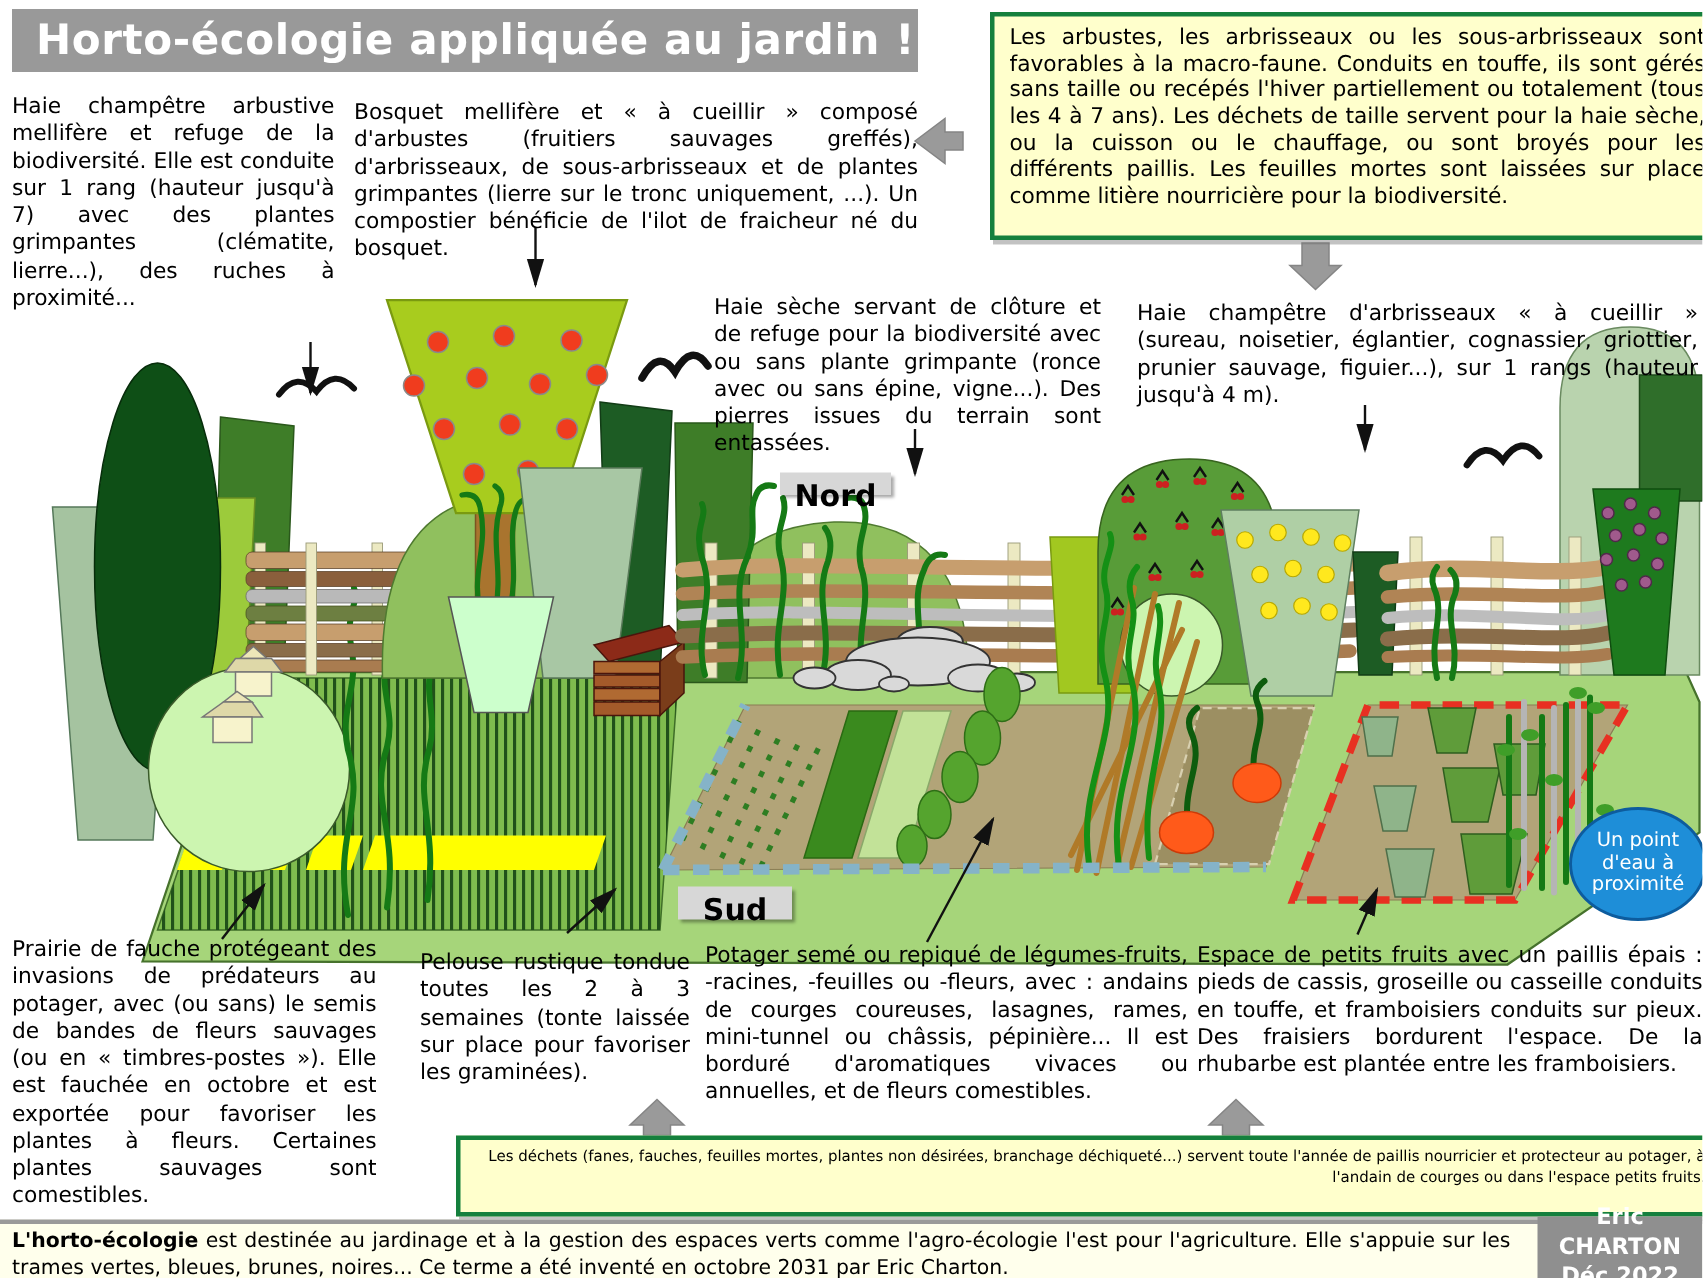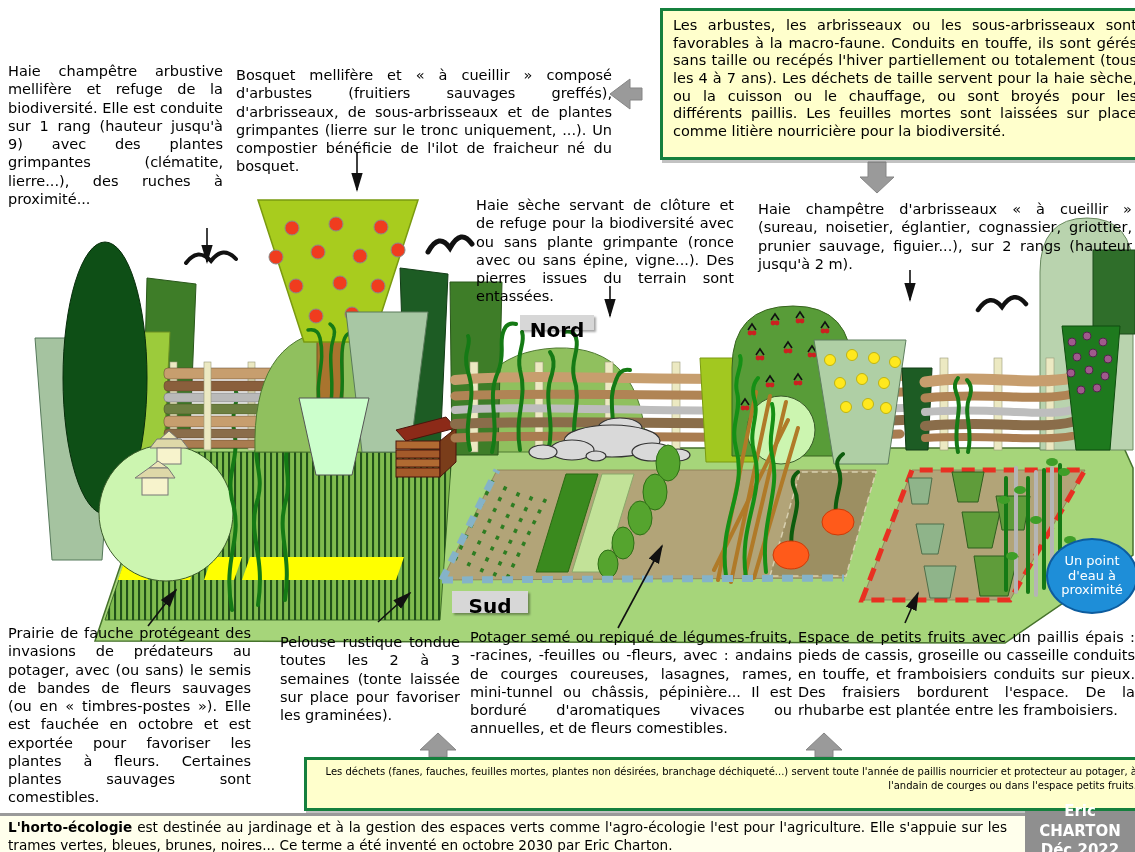--- a/index.html
+++ b/index.html
@@ -368,32 +368,33 @@
     </g>
 
     <g fill="#9a9a9a" stroke="#858585">
       <polygon points="610,94 630,79 630,88 642,88 642,100 630,100 630,109"></polygon>
       <polygon points="868,162 886,162 886,177 894,177 877,193 860,177 868,177"></polygon>
       <polygon points="438,733 456,750 447,750 447,757 429,757 429,750 420,750"></polygon>
       <polygon points="824,733 842,750 833,750 833,757 815,757 815,750 806,750"></polygon>
     </g>
   </svg>
 
+  <div class="title-bar">Horto-écologie appliquée au jardin !</div>
 
   <div class="info-box" style="left:638px;top:8px;width:490px;height:152px;">
     <div class="txt">Les arbustes, les arbrisseaux ou les sous-arbrisseaux sont favorables à la macro-faune. Conduits en touffe, ils sont gérés sans taille ou recépés l'hiver partiellement ou totalement (tous les 4 à 7 ans). Les déchets de taille servent pour la haie sèche, ou la cuisson ou le chauffage, ou sont broyés pour les différents paillis. Les feuilles mortes sont laissées sur place comme litière nourricière pour la biodiversité.</div>
   </div>
 
-  <div class="ann" style="left:8px;top:62px;width:215px;">Haie champêtre arbustive mellifère et refuge de la biodiversité. Elle est conduite sur 1 rang (hauteur jusqu'à 9) avec des plantes grimpantes (clématite, lierre...), des ruches à proximité...</div>
+  <div class="ann" style="left:8px;top:62px;width:215px;">Haie champêtre arbustive mellifère et refuge de la biodiversité. Elle est conduite sur 1 rang (hauteur jusqu'à 7) avec des plantes grimpantes (clématite, lierre...), des ruches à proximité...</div>
 
   <div class="ann" style="left:476px;top:196px;width:258px;">Haie sèche servant de clôture et de refuge pour la biodiversité avec ou sans plante grimpante (ronce avec ou sans épine, vigne...). Des pierres issues du terrain sont entassées.</div>
 
   <div class="ann" style="left:236px;top:66px;width:376px;">Bosquet mellifère et « à cueillir » composé d'arbustes (fruitiers sauvages greffés), d'arbrisseaux, de sous-arbrisseaux et de plantes grimpantes (lierre sur le tronc uniquement, ...). Un compostier bénéficie de l'ilot de fraicheur né du bosquet.</div>
 
-  <div class="ann" style="left:758px;top:200px;width:374px;">Haie champêtre d'arbrisseaux « à cueillir » (sureau, noisetier, églantier, cognassier, griottier, prunier sauvage, figuier...), sur 2 rangs (hauteur jusqu'à 2 m).</div>
+  <div class="ann" style="left:758px;top:200px;width:374px;">Haie champêtre d'arbrisseaux « à cueillir » (sureau, noisetier, églantier, cognassier, griottier, prunier sauvage, figuier...), sur 1 rangs (hauteur jusqu'à 4 m).</div>
 
   <div class="compass" style="left:520px;top:315px;width:74px;height:15px;line-height:30px;">Nord</div>
   <div class="compass" style="left:452px;top:591px;width:76px;height:22px;line-height:30px;">Sud</div>
 
   <div class="ann" style="left:8px;top:624px;width:243px;">Prairie de fauche protégeant des invasions de prédateurs au potager, avec (ou sans) le semis de bandes de fleurs sauvages (ou en « timbres-postes »). Elle est fauchée en octobre et est exportée pour favoriser les plantes à fleurs. Certaines plantes sauvages sont comestibles.</div>
 
   <div class="ann" style="left:280px;top:633px;width:180px;">Pelouse rustique tondue toutes les 2 à 3 semaines (tonte laissée sur place pour favoriser les graminées).</div>
 
   <div class="ann" style="left:798px;top:628px;width:337px;">Espace de petits fruits avec un paillis épais : pieds de cassis, groseille ou casseille conduits en touffe, et framboisiers conduits sur pieux. Des fraisiers bordurent l'espace. De la rhubarbe est plantée entre les framboisiers.</div>
 
@@ -401,21 +402,21 @@
 
   <div class="water">
     <span>Un point d'eau à proximité</span>
   </div>
 
   <div class="info-box bottom" style="left:282px;top:757px;width:848px;height:54px;">
     <div class="txt">Les déchets (fanes, fauches, feuilles mortes, plantes non désirées, branchage déchiqueté...) servent toute l'année de paillis nourricier et protecteur au potager, à l'andain de courges ou dans l'espace petits fruits.</div>
   </div>
 
   <div class="footer">
-    <b>L'horto-écologie</b><span> est destinée au jardinage et à la gestion des espaces verts comme l'agro-écologie l'est pour l'agriculture. Elle s'appuie sur les trames vertes, bleues, brunes, noires... Ce terme a été inventé en octobre 2030 par Eric Charton.</span>
+    <b>L'horto-écologie</b><span> est destinée au jardinage et à la gestion des espaces verts comme l'agro-écologie l'est pour l'agriculture. Elle s'appuie sur les trames vertes, bleues, brunes, noires... Ce terme a été inventé en octobre 2031 par Eric Charton.</span>
   </div>
 
   <div class="credit">
     <span>Eric CHARTON</span>
     <span>Déc 2022</span>
   </div>
 
 </div>
 
 </body></html>

